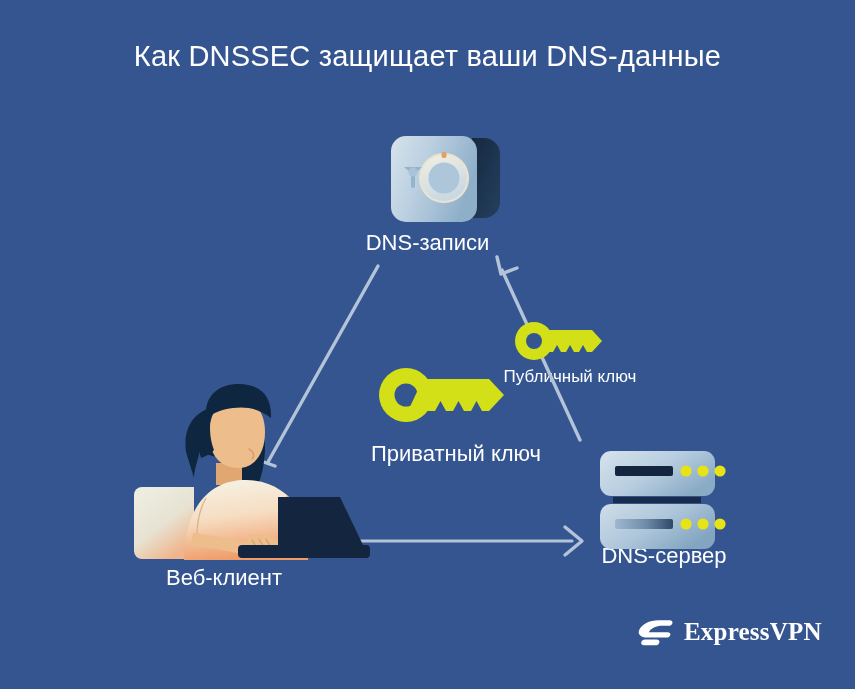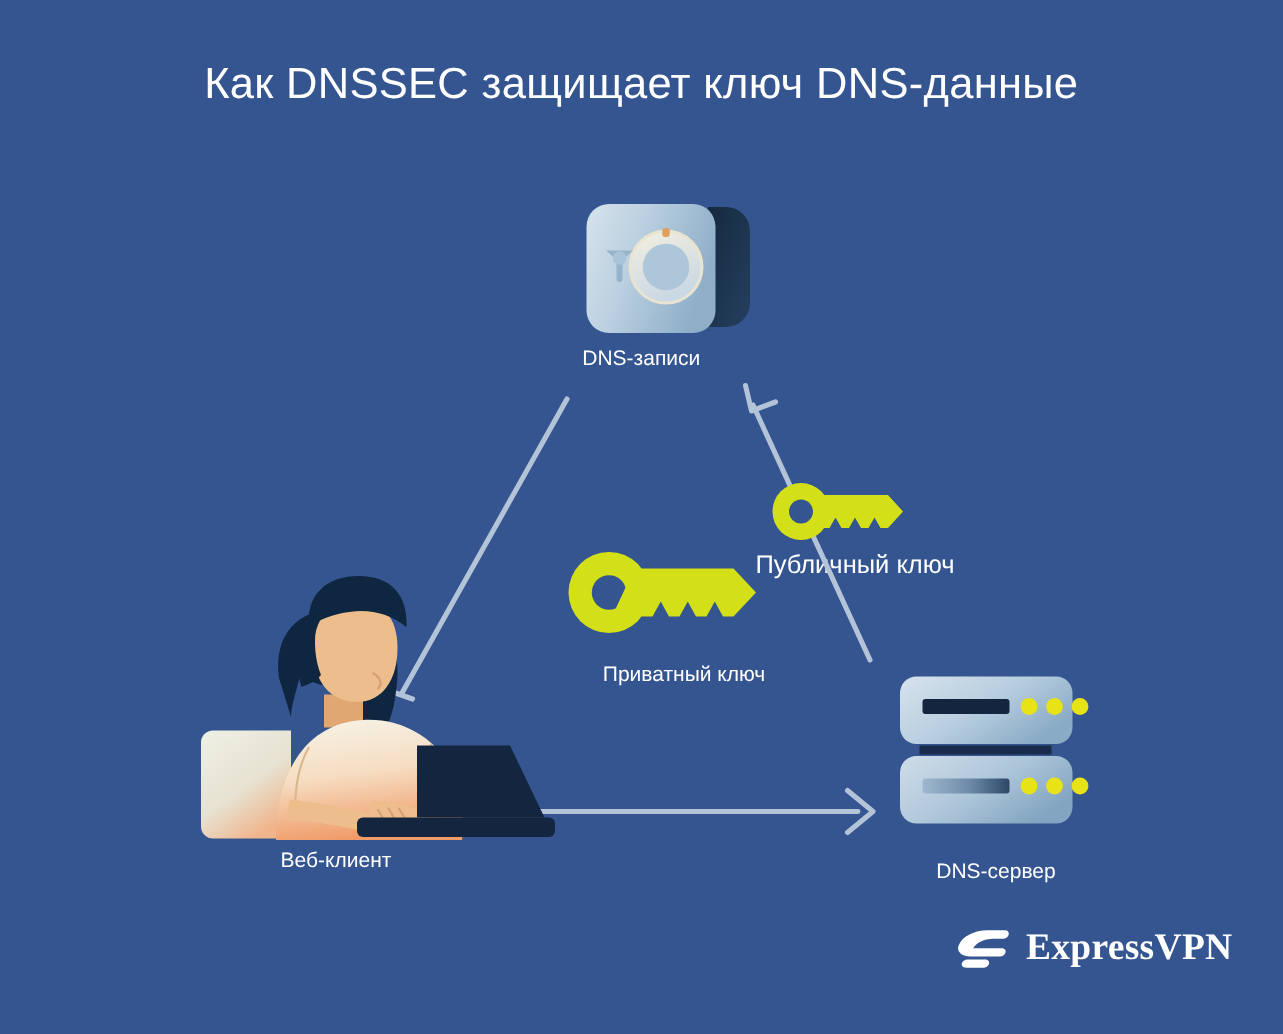--- a/index.html
+++ b/index.html
@@ -29,21 +29,21 @@
     font-size: 29px;
     font-weight: 400;
     letter-spacing: 0.2px;
     white-space: nowrap;
   }
 
   
   .node-label {
     position: absolute;
     color: #ffffff;
-    font-size: 14px;
+    font-size: 22px;
     font-weight: 400;
     white-space: nowrap;
     text-align: center;
   }
   .node-label.small {
     font-size: 17px;
   }
 
   
   .layer {
@@ -75,21 +75,21 @@
     font-weight: 700;
     letter-spacing: 0.2px;
     white-space: nowrap;
   }
 </style>
 </head>
 <body>
 
 <div id="canvas">
 
-  <div id="title">Как DNSSEC защищает ключ DNS-данные</div>
+  <div id="title">Как DNSSEC защищает ваши DNS-данные</div>
 
   <svg class="layer" id="arrow-layer" viewBox="0 0 855 689">
 
     <g>
       <line x1="378" y1="266" x2="268" y2="462" stroke="#b4c4d8" stroke-width="3.4" stroke-linecap="round"></line>
       <polyline points="252,476 258,460 275,466" fill="none" stroke="#b4c4d8" stroke-width="3.4" stroke-linecap="round" stroke-linejoin="round"></polyline>
     </g>
 
     <g>
       <line x1="580" y1="440" x2="502" y2="270" stroke="#b4c4d8" stroke-width="3.4" stroke-linecap="round"></line>
@@ -229,21 +229,21 @@
   </svg>
 
   <div class="node-label" style="left:0; top:230px; width:855px;">
     <span>DNS-записи</span>
   </div>
 
   <div class="node-label" style="left:0; top:565px; width:448px;">
     <span>Веб-клиент</span>
   </div>
 
-  <div class="node-label" style="left:540px; top:572px; width:248px;">
+  <div class="node-label" style="left:540px; top:543px; width:248px;">
     <span>DNS-сервер</span>
   </div>
 
   <div class="node-label" style="left:260px; top:441px; width:392px;">
     <span>Приватный ключ</span>
   </div>
 
   <div class="node-label small" style="left:420px; top:367px; width:300px;">
     <span>Публичный ключ</span>
   </div>

